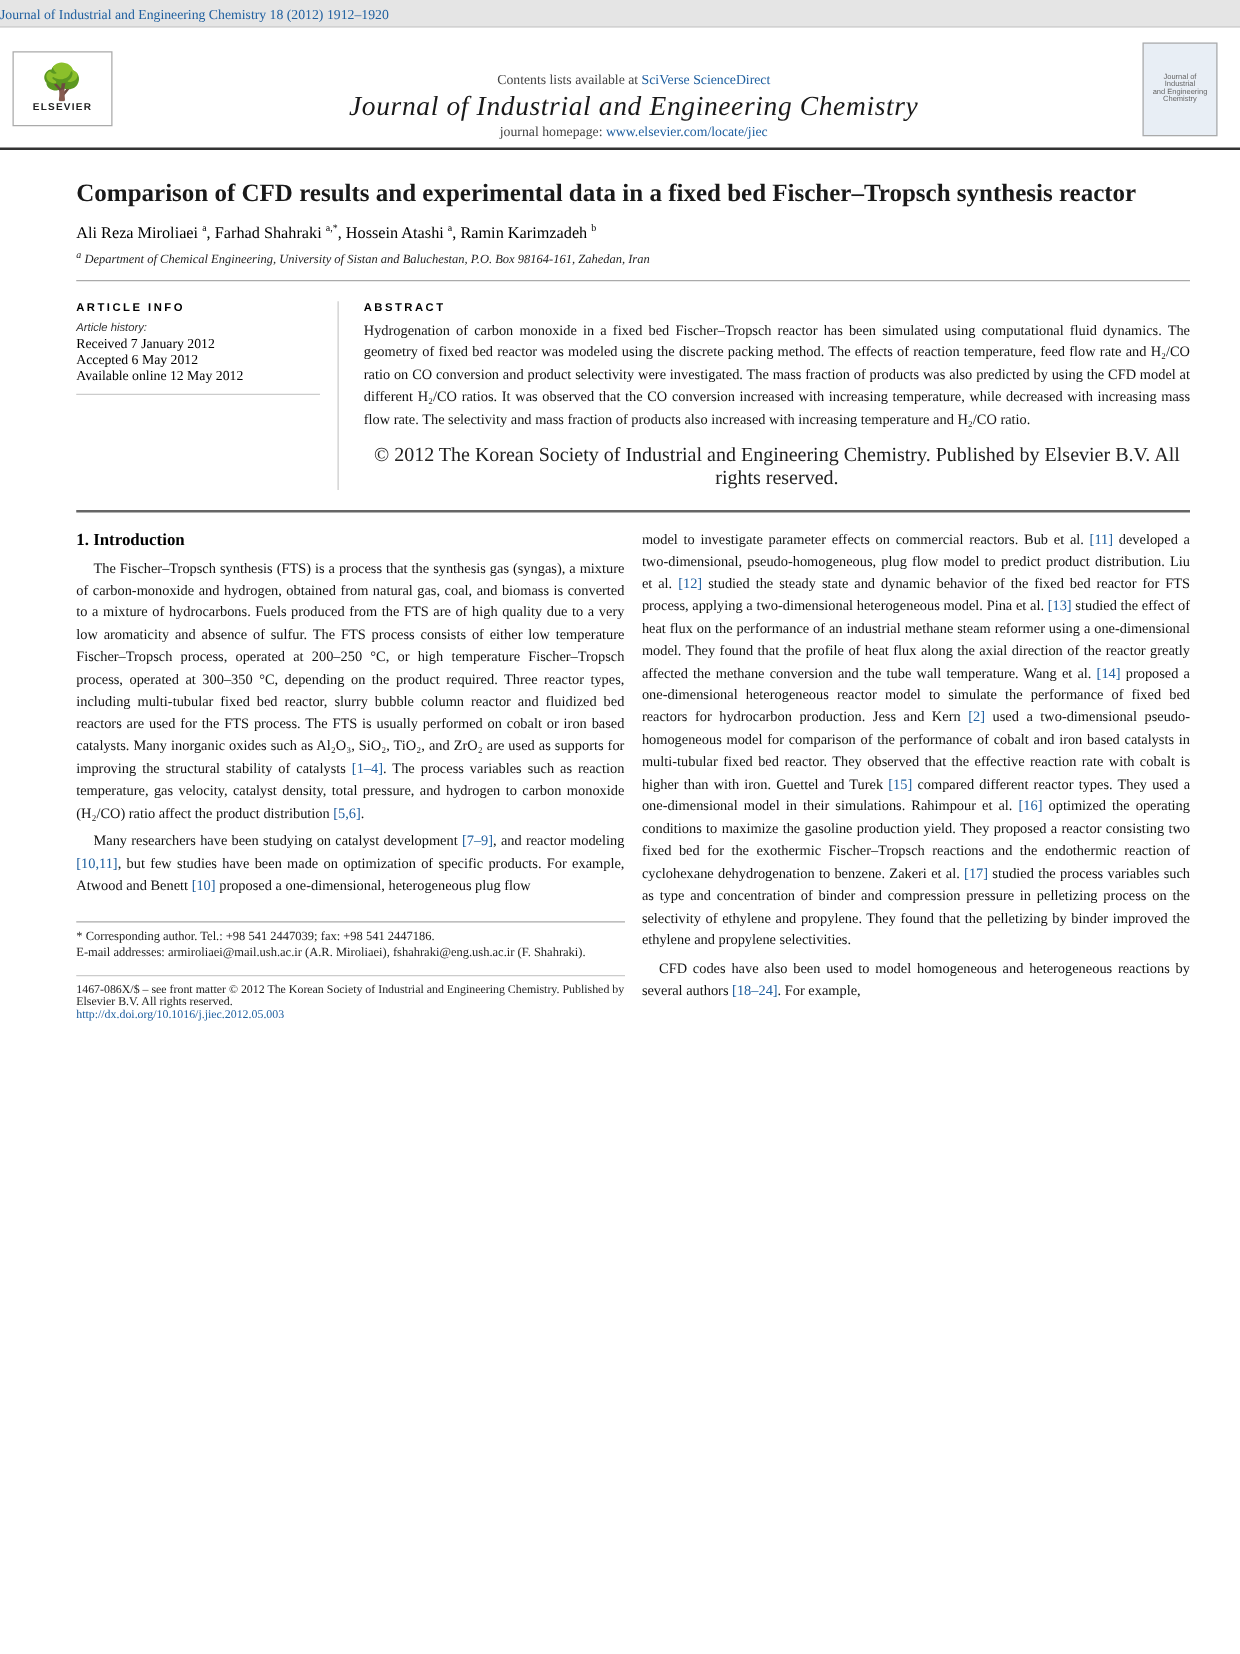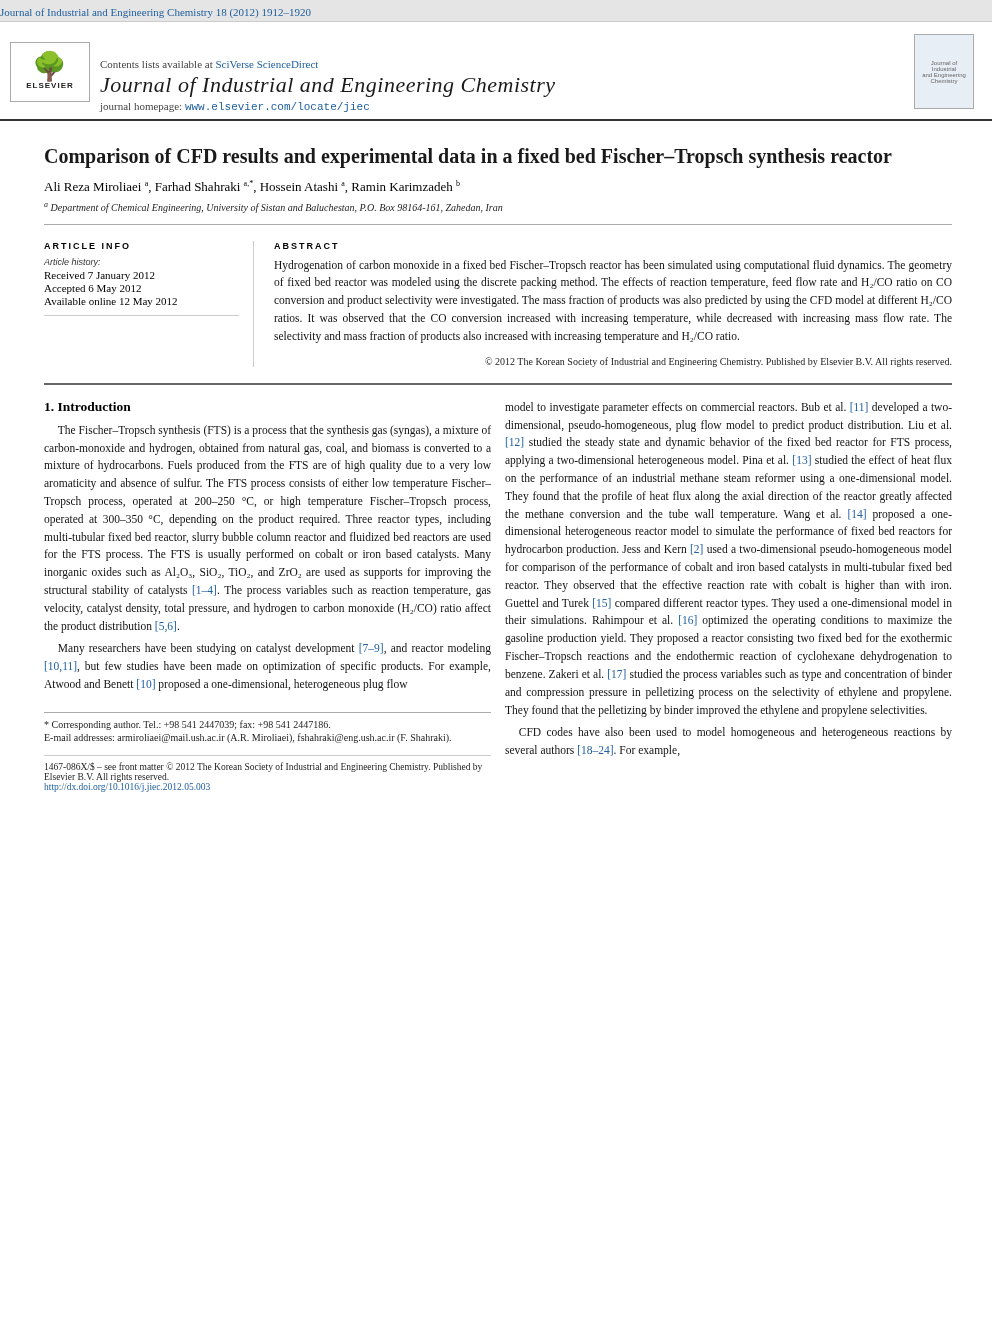--- a/index.html
+++ b/index.html
@@ -21,21 +21,21 @@
     }
     .journal-header {
       display: flex;
       align-items: center;
       justify-content: space-between;
       padding: 8px 18px 6px 10px;
       border-bottom: 2px solid #333;
     }
     .journal-header-center {
       flex: 1;
-      text-align: left;
+      text-align: center;
       margin-top: 28px;
     }
     .journal-header-center .contents-line {
       font-size: 11px;
       color: #444;
       margin-bottom: 2px;
     }
     .journal-header-center .journal-title {
       font-size: 22px;
       font-family: "Times New Roman", serif;
@@ -90,21 +90,21 @@
       color: #555;
       text-align: center;
       flex-direction: column;
     }
     .journal-thumb-inner {
       font-size: 6px;
       color: #666;
       font-family: Arial, sans-serif;
     }
     .main-content {
-      padding: 0 40px 20px 44px;
+      padding: 0 40px 20px 61px;
     }
     .article-title-section {
       padding: 22px 0 8px 0;
       border-bottom: 1px solid #aaa;
     }
     .article-title {
       font-size: 20px;
       font-family: "Times New Roman", serif;
       font-weight: bold;
       color: #1a1a1a;
@@ -164,22 +164,22 @@
     }
     .keywords-section { margin-top: 4px; }
     .keyword-item { font-size: 11px; margin-bottom: 1px; color: #2060a0; }
     .abstract-text {
       font-size: 11.5px;
       line-height: 1.55;
       text-align: justify;
       color: #111;
     }
     .copyright-line {
-      font-size: 10px;
-      text-align: right;
+      font-size: 16px;
+      text-align: center;
       margin-top: 10px;
       color: #222;
     }
     .body-divider {
       border: none;
       border-top: 2px solid #666;
       margin: 16px 0 14px 0;
     }
     .body-two-col {
       display: flex;
@@ -217,21 +217,21 @@
     }
     .footnote-line { margin-bottom: 2px; }
     .bottom-banner {
       margin-top: 12px;
       border-top: 1px solid #ccc;
       padding-top: 6px;
       font-size: 9.5px;
       color: #222;
     }
     .sciverse-link { color: #2060a0; text-decoration: none; }
-    .homepage-link { color: #2060a0; text-decoration: none; font-family: Liberation Mono, monospace; }
+    .homepage-link { color: #2060a0; text-decoration: none; }
     .doi-link { color: #2060a0; text-decoration: none; }
     sup { font-size: 8px; }
   </style>
 </head>
 <body>
 
 <div class="top-banner">
   <span>Journal of Industrial and Engineering Chemistry 18 (2012) 1912–1920</span>
 </div>
 

